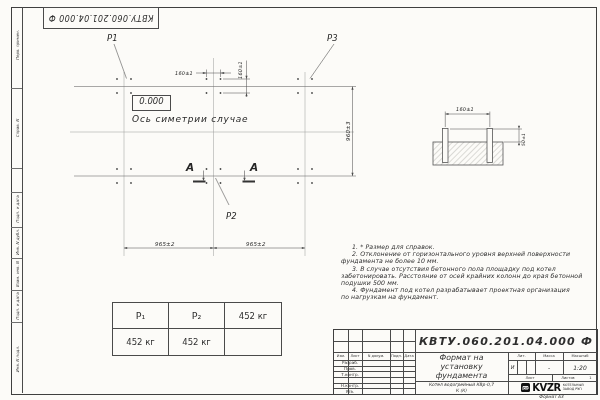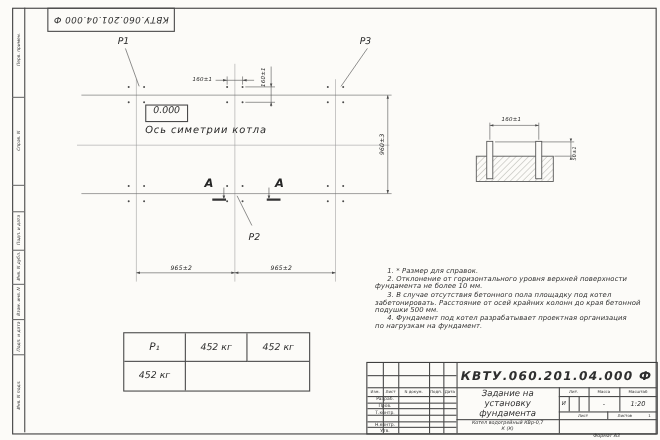--- a/index.html
+++ b/index.html
@@ -11,21 +11,21 @@
   .vrot{transform-origin:0 0;transform:rotate(-90deg);}
   .frame{position:absolute;border:1.2px solid #3f3f3f;}
   .vlabel{position:absolute;font-size:4px;font-style:italic;color:#3a3a3a;white-space:nowrap;
           transform:translate(-50%,-50%) rotate(-90deg);}
   .note-line{font-size:6.2px;font-style:italic;line-height:7.2px;white-space:nowrap;letter-spacing:.1px;}
   .note-ind{padding-left:11px;}
   .ptable{position:absolute;left:112px;top:302px;width:168px;height:52px;
           display:grid;grid-template-columns:repeat(3,1fr);grid-template-rows:26px 26px;
           border:1px solid #4a4a4a;}
   .ptable>div{border-right:1px solid #4a4a4a;border-bottom:1px solid #4a4a4a;
-          display:flex;align-items:center;justify-content:center;font-style:italic;}
+          display:flex;align-items:center;justify-content:center;}
   .ptable>div:nth-child(3n){border-right:none;}
   .ptable>div:nth-child(n+4){border-bottom:none;}
   .ph{font-size:9.5px;} .pv{font-size:8.5px;}
   .tb{position:absolute;left:333px;top:329px;width:263px;height:64px;border:1.2px solid #3f3f3f;}
   .tb .c{position:absolute;display:flex;align-items:center;justify-content:center;text-align:center;}
   .tb .l{position:absolute;background:#4a4a4a;}
   .small{font-size:3.6px;color:#333;}
   .sig{font-size:4.1px;color:#333;justify-content:flex-start;padding-left:2px;}
   .dim{font-size:5.5px;letter-spacing:.2px;}
   .logo-kvzr{font-weight:bold;font-size:10px;letter-spacing:-.5px;color:#111;font-style:normal;}
@@ -140,21 +140,21 @@
     <rect x="442.5" y="128.5" width="5.5" height="34" fill="#fcfbf8" stroke="#555" stroke-width="0.8"></rect>
     <rect x="487" y="128.5" width="5.5" height="34" fill="#fcfbf8" stroke="#555" stroke-width="0.8"></rect>
   </svg>
 
   <span class="lbl" style="left:107px;top:33px;font-size:8.5px;">P1</span>
   <span class="lbl" style="left:327px;top:33px;font-size:8.5px;">P3</span>
   <span class="lbl" style="left:226px;top:211px;font-size:8.5px;">P2</span>
   <div style="position:absolute;left:132px;top:95px;width:37px;height:14px;border:0.8px solid #4a4a4a;display:flex;align-items:flex-start;justify-content:center;">
     <span style="font-size:8.5px;font-style:italic;">0.000</span>
   </div>
-  <span class="lbl" style="left:132px;top:114px;font-size:9px;letter-spacing:.8px;">Ось симетрии котла</span>
+  <span class="lbl" style="left:132px;top:114px;font-size:9px;letter-spacing:.8px;">Ось симетрии случае</span>
   <span class="lbl dim" style="left:175px;top:69.5px;font-size:5px;">160±1</span>
   <span class="lbl dim vrot" style="left:237px;top:79px;font-size:5px;">160±1</span>
   <span class="lbl dim vrot" style="left:345px;top:141px;">960±3</span>
   <span class="lbl dim" style="left:155px;top:240.5px;">965±2</span>
   <span class="lbl dim" style="left:246px;top:240.5px;">965±2</span>
   <span class="lbl" style="left:186px;top:161px;font-size:10.5px;font-weight:bold;">А</span>
   <span class="lbl" style="left:250px;top:161px;font-size:10.5px;font-weight:bold;">А</span>
 
   <span class="lbl dim" style="left:456px;top:105.5px;font-size:5px;">160±1</span>
   <span class="lbl dim vrot" style="left:521px;top:146px;font-size:4.5px;">50±1</span>
@@ -165,20 +165,21 @@
     <div class="note-line">фундамента не более 10 мм.</div>
     <div class="note-line note-ind">3. В случае отсутствия бетонного пола площадку под котел</div>
     <div class="note-line">забетонировать. Расстояние от осей крайних колонн до края бетонной</div>
     <div class="note-line">подушки 500 мм.</div>
     <div class="note-line note-ind">4. Фундамент под котел разрабатывает проектная организация</div>
     <div class="note-line">по нагрузкам на фундамент.</div>
   </div>
 
   <div class="ptable">
     <div class="ph">P₁</div>
+    <div class="ph">P₂</div>
     <div class="pv">452 кг</div>
     <div class="pv">452 кг</div>
     <div class="pv">452 кг</div>
   </div>
 
   <div class="tb">
 
     <div class="l" style="left:14px;top:0;width:0.8px;height:64px;"></div>
     <div class="l" style="left:28px;top:0;width:0.8px;height:64px;"></div>
     <div class="l" style="left:56px;top:0;width:0.8px;height:64px;"></div>
@@ -210,31 +211,42 @@
     <div class="c small" style="left:56px;top:22px;width:13px;height:8px;">Подп.</div>
     <div class="c small" style="left:69px;top:22px;width:12px;height:8px;">Дата</div>
 
     <div class="c sig" style="left:0;top:30px;width:28px;height:5.7px;">Разраб.</div>
     <div class="c sig" style="left:0;top:35.7px;width:28px;height:5.7px;">Пров.</div>
     <div class="c sig" style="left:0;top:41.4px;width:28px;height:5.7px;">Т.контр.</div>
     <div class="c sig" style="left:0;top:47.1px;width:28px;height:5.7px;"></div>
     <div class="c sig" style="left:0;top:52.8px;width:28px;height:5.6px;">Н.контр.</div>
     <div class="c sig" style="left:0;top:58.4px;width:28px;height:5.6px;">Утв.</div>
 
-    <div class="c" style="left:81px;top:22px;width:93px;height:29px;font-size:7.8px;font-style:italic;line-height:9px;padding:0 8px;box-sizing:border-box;">Задание на установку фундамента</div>
+    <div class="c" style="left:81px;top:22px;width:93px;height:29px;font-size:7.8px;font-style:italic;line-height:9px;padding:0 8px;box-sizing:border-box;">Формат на установку фундамента</div>
     <div class="c" style="left:81px;top:51px;width:93px;height:13px;font-size:4.4px;font-style:italic;line-height:5.4px;padding:0 14px;box-sizing:border-box;">Котел водогрейный КВр-0,7 К (К)</div>
 
     <div class="c small" style="left:174px;top:22px;width:27px;height:8px;">Лит.</div>
     <div class="c small" style="left:201px;top:22px;width:28px;height:8px;">Масса</div>
     <div class="c small" style="left:229px;top:22px;width:34px;height:8px;">Масштаб</div>
     <div class="c" style="left:174px;top:30px;width:9px;height:14px;font-size:5px;font-style:italic;">И</div>
     <div class="c" style="left:201px;top:30px;width:28px;height:14px;font-size:6px;">-</div>
     <div class="c" style="left:229px;top:30px;width:34px;height:14px;font-size:6px;font-style:italic;">1:20</div>
 
     <div class="c small" style="left:174px;top:44px;width:44px;height:7px;">Лист</div>
     <div class="c small" style="left:218px;top:44px;width:32px;height:7px;">Листов</div>
     <div class="c small" style="left:250px;top:44px;width:13px;height:7px;">1</div>
 
+    <div class="c" style="left:174px;top:51px;width:89px;height:13px;gap:2px;">
+      <svg width="9" height="9" viewBox="0 0 9 9">
+        <rect x="0" y="0" width="9" height="9" rx="1.5" fill="#111"></rect>
+        <path d="M2 7 V3.5 H7 V6 H3.5 V4.8 H6" stroke="#fff" stroke-width="0.9" fill="none"></path>
+      </svg>
+      <span class="logo-kvzr">KVZR</span>
+      <div class="company">
+        <div>КОТЕЛЬНЫЙ</div>
+        <div>ЗАВОД РЭП</div>
+      </div>
+    </div>
   </div>
 
   <span class="lbl" style="left:507px;top:393.5px;width:89px;text-align:center;font-size:4.3px;">Формат А3</span>
 
 </div>
 
 </body></html>

